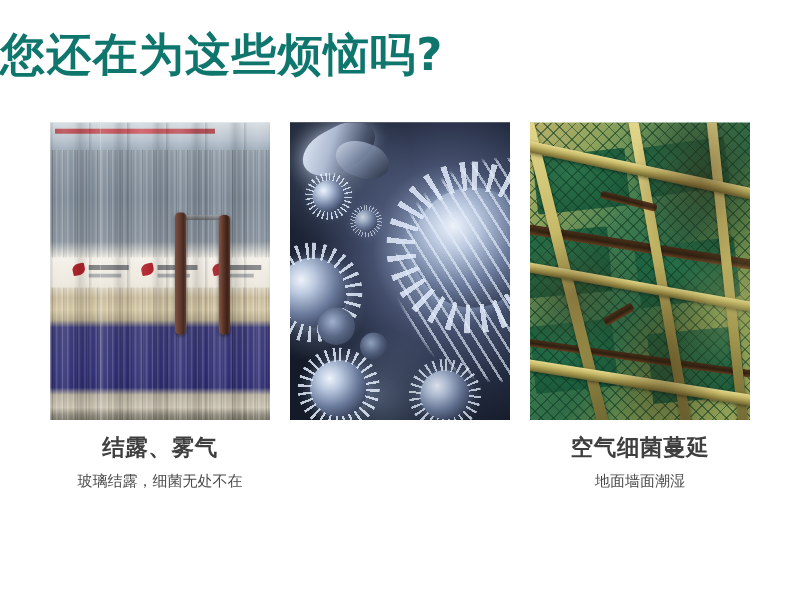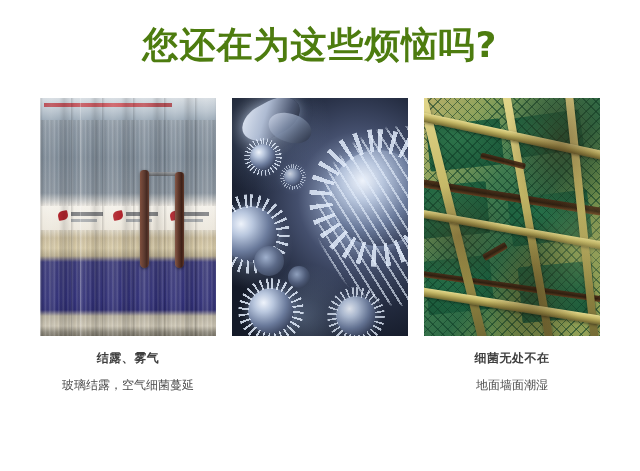--- a/index.html
+++ b/index.html
@@ -20,24 +20,23 @@
     background: #ffffff;
     position: relative;
   }
 
   
   .title {
     position: absolute;
     left: 0;
     top: 22px;
     width: 640px;
-    text-align: center;
     font-size: 36px;
     font-weight: bold;
-    color: #4d7c0f;
+    color: #0f766e;
     letter-spacing: 1px;
     line-height: 46px;
     white-space: nowrap;
   }
 
   
   .panels {
     position: absolute;
     left: 40px;
     top: 98px;
@@ -309,27 +308,26 @@
     top: 348px;
     width: 560px;
     display: flex;
     justify-content: space-between;
   }
   .caption {
     width: 176px;
     text-align: center;
   }
   .caption-title {
-    font-size: 12px;
+    font-size: 18px;
     font-weight: bold;
     color: #3f3f3f;
     line-height: 22px;
     letter-spacing: .5px;
     white-space: nowrap;
-    font-family: Liberation Mono, monospace;
   }
   .caption-sub {
     margin-top: 7px;
     font-size: 12px;
     font-weight: normal;
     color: #4a4a4a;
     line-height: 17px;
     white-space: nowrap;
   }
   .caption.wide .caption-sub { letter-spacing: -0.2px; }
@@ -398,21 +396,21 @@
       <div class="p3-rust r3"></div>
       <div class="p3-rust r4"></div>
       <div class="p3-grime"></div>
     </div>
 
   </div>
 
   <div class="captions">
     <div class="caption">
       <div class="caption-title">结露、雾气</div>
-      <div class="caption-sub">玻璃结露，空气细菌蔓延</div>
+      <div class="caption-sub">玻璃结露，细菌无处不在</div>
     </div>
     <div class="caption">
-      <div class="caption-title">细菌无处不在</div>
+      <div class="caption-title">空气细菌蔓延</div>
       <div class="caption-sub">地面墙面潮湿</div>
     </div>
   </div>
 
 </div>
 
 </body></html>

